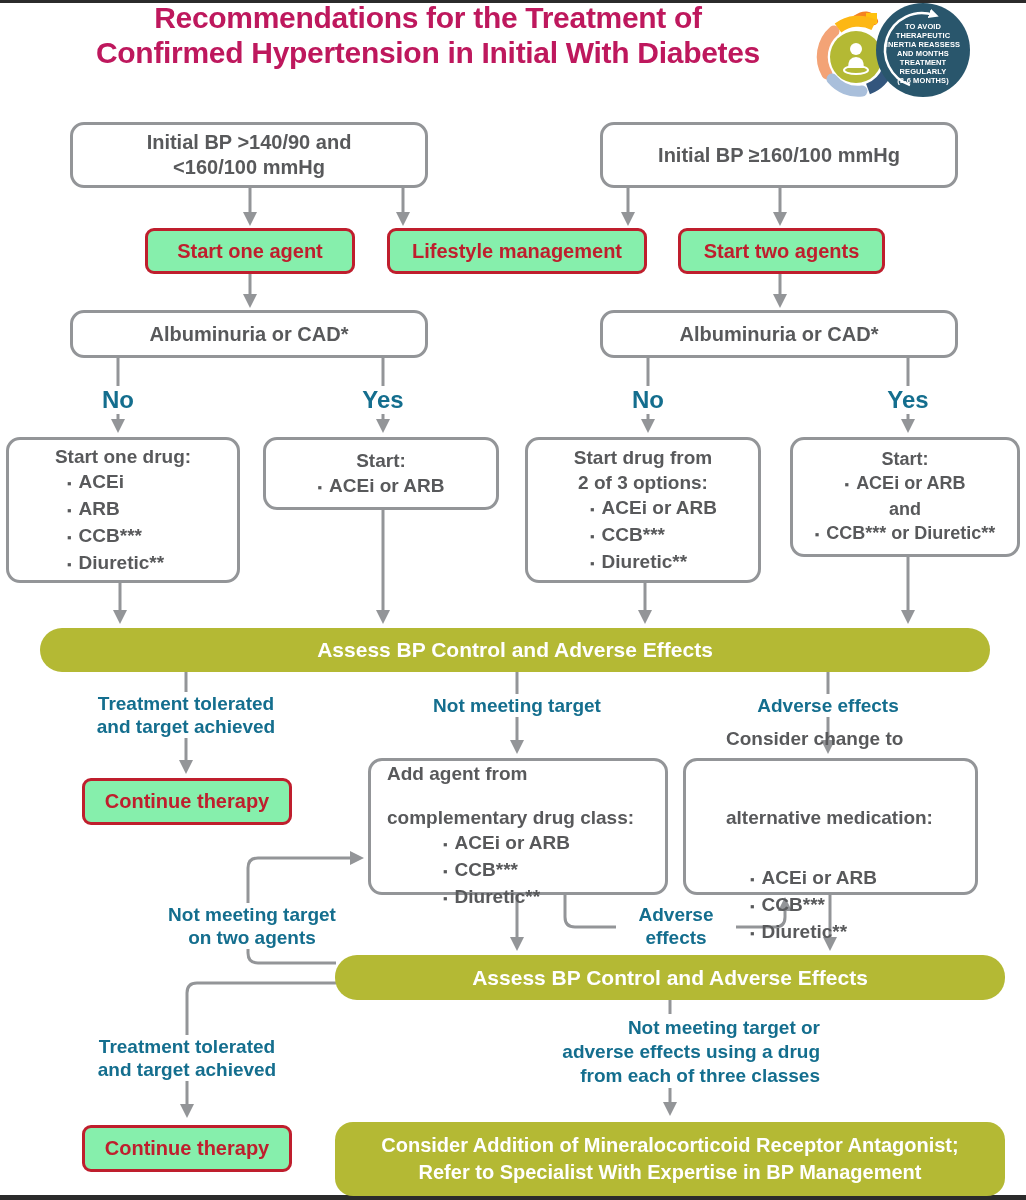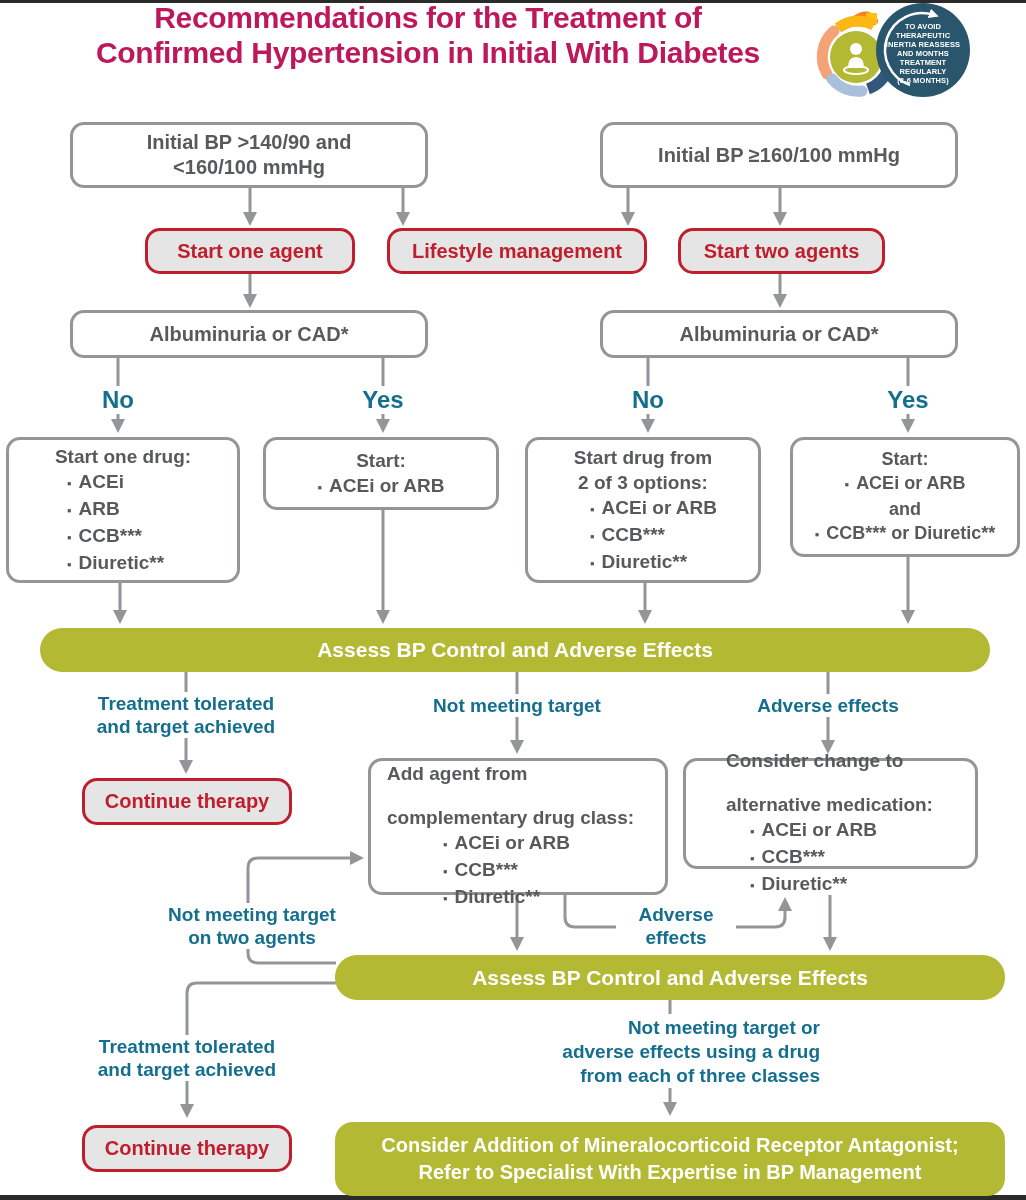--- a/index.html
+++ b/index.html
@@ -20,21 +20,21 @@
     display:flex; flex-direction:column; justify-content:center;
     box-sizing:border-box; font-size:19px; line-height:25px;
   }
   .gbox .ttl { text-align:center; }
   .gbox .ttl-left { text-align:left;margin-top:19px; }
   .li { display:flex; align-items:baseline; }
   .li.center { justify-content:center; }
   .blt { font-size:13px; margin-right:7px; flex:none; }
 
   .rbox {
-    border:3px solid #bf1e2d; border-radius:15px; background:#e5e5e5; color:#bf1e2d;
+    border:3px solid #bf1e2d; border-radius:9px; background:#86efac; color:#bf1e2d;
     display:flex; align-items:center; justify-content:center;
     box-sizing:border-box; font-size:20px;
   }
 
   .obar {
     background:#b4b934; color:#fff; border-radius:22px;
     display:flex; flex-direction:column; align-items:center; justify-content:center;
     text-align:center; box-sizing:border-box; font-size:21px; line-height:26px;
   }
 
@@ -256,21 +256,21 @@
           <span class="blt">▪</span>
           <span>CCB***</span>
         </div>
       <div class="li">
           <span class="blt">▪</span>
           <span>Diuretic**</span>
         </div>
     </div>
   </div>
 
-  <div class="abs gbox" style="left:683px;top:758px;width:295px;height:111px;">
+  <div class="abs gbox" style="left:683px;top:758px;width:295px;height:137px;gap:35px;">
     <div class="ttl-left" style="padding-left:40px;">Consider change to</div>
     <div class="ttl-left" style="padding-left:40px;">alternative medication:</div>
     <div style="padding-left:64px;">
       <div class="li">
           <span class="blt">▪</span>
           <span>ACEi or ARB</span>
         </div>
       <div class="li">
           <span class="blt">▪</span>
           <span>CCB***</span>

